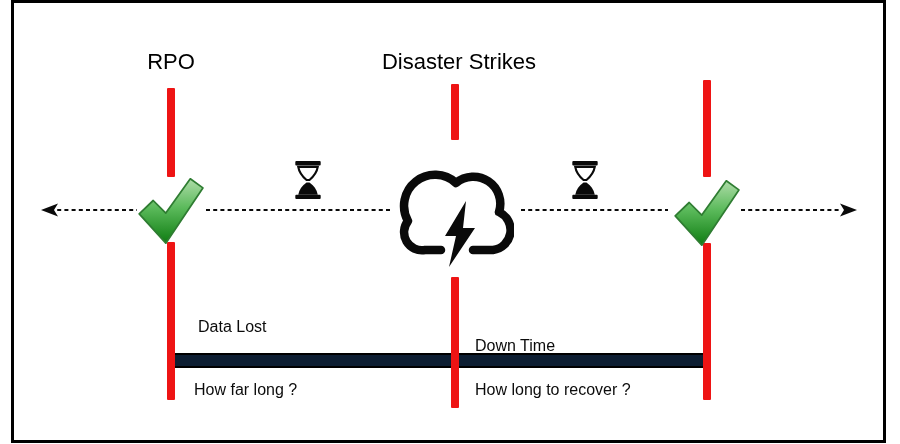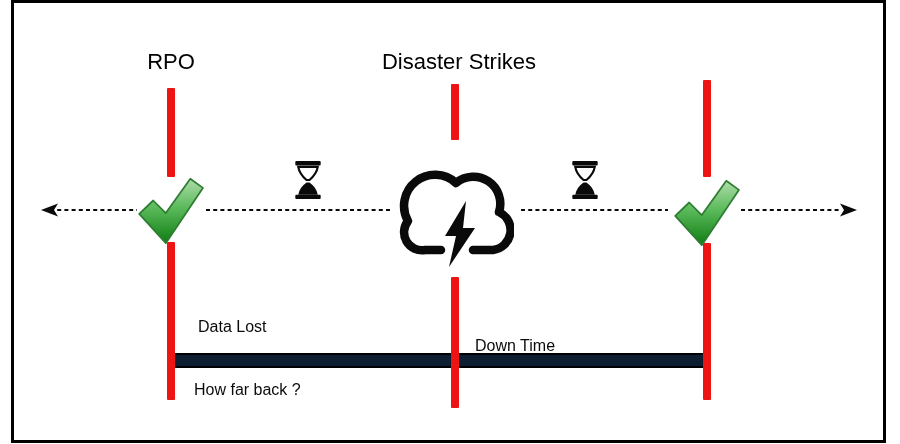--- a/index.html
+++ b/index.html
@@ -160,15 +160,16 @@
 
   <svg class="icon-svg" style="left:396px; top:165px;" width="118" height="105" viewBox="0 0 118 105">
     <path class="cloud-path" d="M 45 85 L 29 85 A 18 18 0 0 1 12 56 A 31 31 0 0 1 60 18 A 27 27 0 0 1 103 47 A 20 20 0 0 1 97 85 L 77 85"></path>
     <path class="ink-fill" d="M 70 36 L 49 71 L 60 71 L 53 102 L 79 63 L 67 63 Z"></path>
   </svg>
 
   <div class="duration-bar"></div>
 
   <div class="botlabel" style="left:198px; top:315px;">Data Lost</div>
   <div class="botlabel" style="left:475px; top:334px;">Down Time</div>
-  <div class="botlabel" style="left:194px; top:378px;">How far back ?</div>
+  <div class="botlabel" style="left:194px; top:378px;">How far long ?</div>
+  <div class="botlabel" style="left:475px; top:378px;">How long to recover ?</div>
 
 </div>
 
 </body></html>

